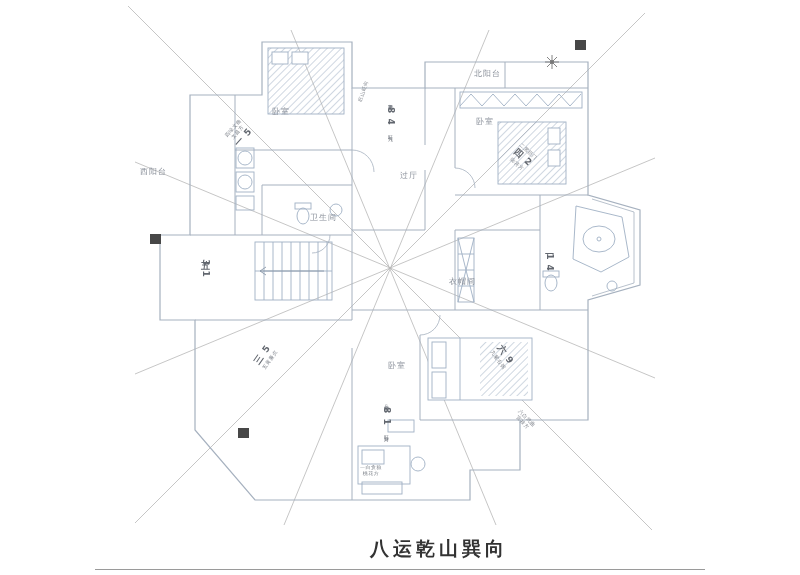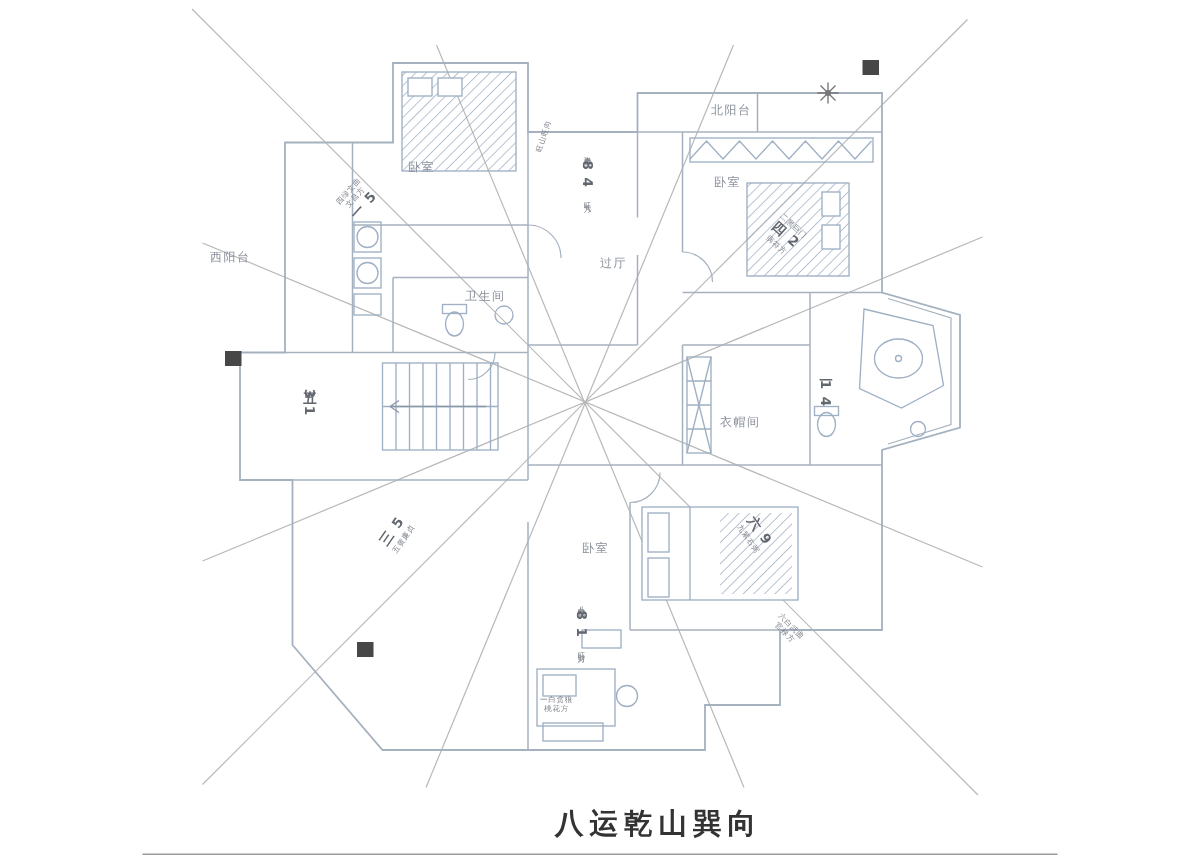--- a/index.html
+++ b/index.html
@@ -137,23 +137,23 @@
       <rect x="575" y="40" width="11" height="10"></rect>
       <rect x="150" y="234" width="11" height="10"></rect>
       <rect x="238" y="428" width="11" height="10"></rect>
     </g>
   </svg>
 
   <div class="room-label" style="left:272px;top:106px">卧室</div>
   <div class="room-label" style="left:474px;top:68px">北阳台</div>
   <div class="room-label" style="left:476px;top:116px">卧室</div>
   <div class="room-label" style="left:140px;top:166px">西阳台</div>
-  <div class="room-label" style="left:310px;top:192px">卫生间</div>
+  <div class="room-label" style="left:310px;top:212px">卫生间</div>
   <div class="room-label" style="left:400px;top:170px">过厅</div>
-  <div class="room-label" style="left:480px;top:276px">衣帽间</div>
+  <div class="room-label" style="left:449px;top:276px">衣帽间</div>
   <div class="room-label" style="left:388px;top:360px">卧室</div>
 
   <div class="ann" style="left:228px;top:122px;transform:rotate(-48deg)">
     <span class="sm">四绿文曲</span>
     <span class="sm">文昌方</span>
     <span class="big">一 5</span>
   </div>
   <div class="ann vert" style="left:382px;top:100px">
     <span class="sm">玄空飞星</span>
     <span class="big">8 4</span>

